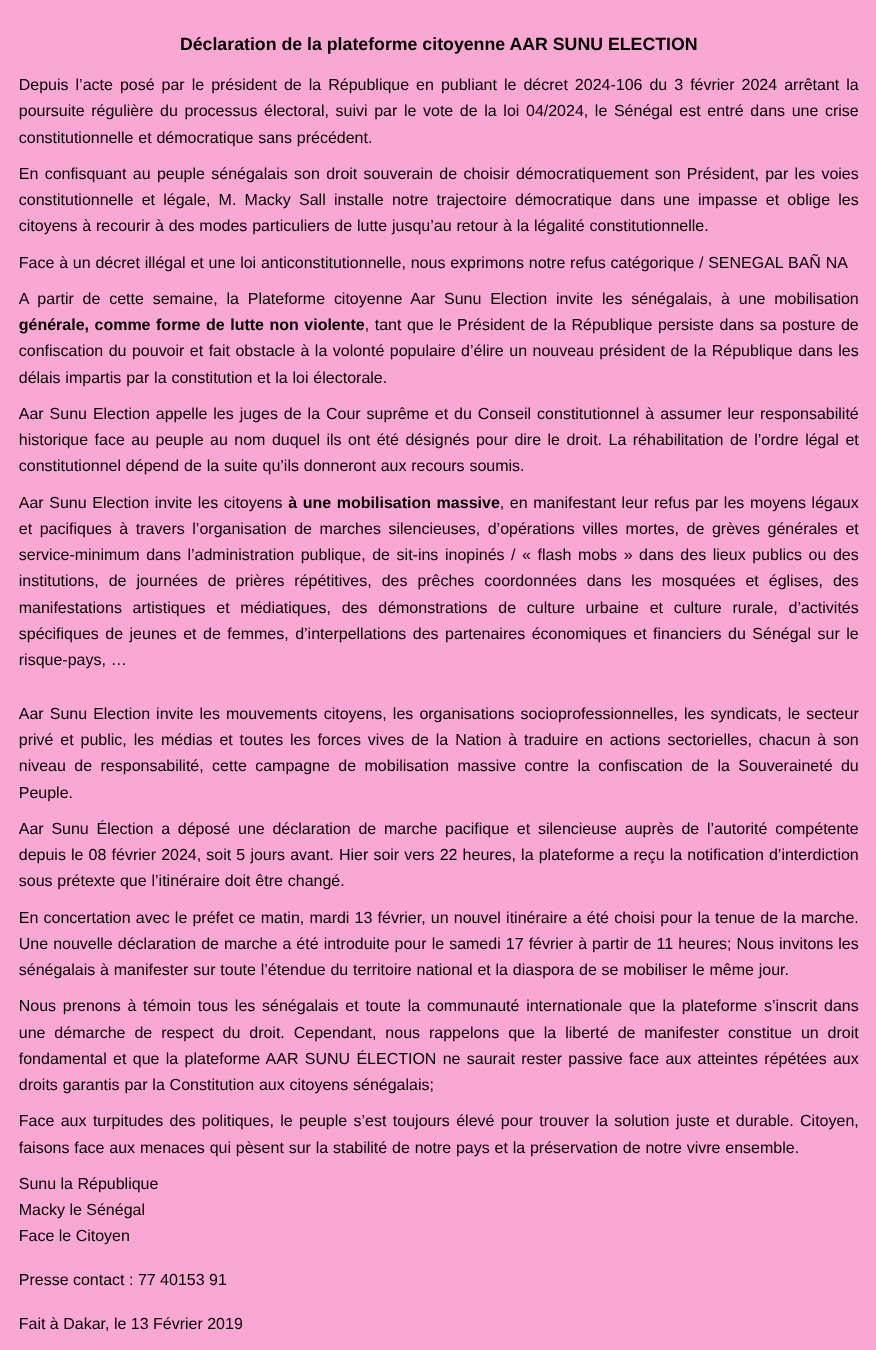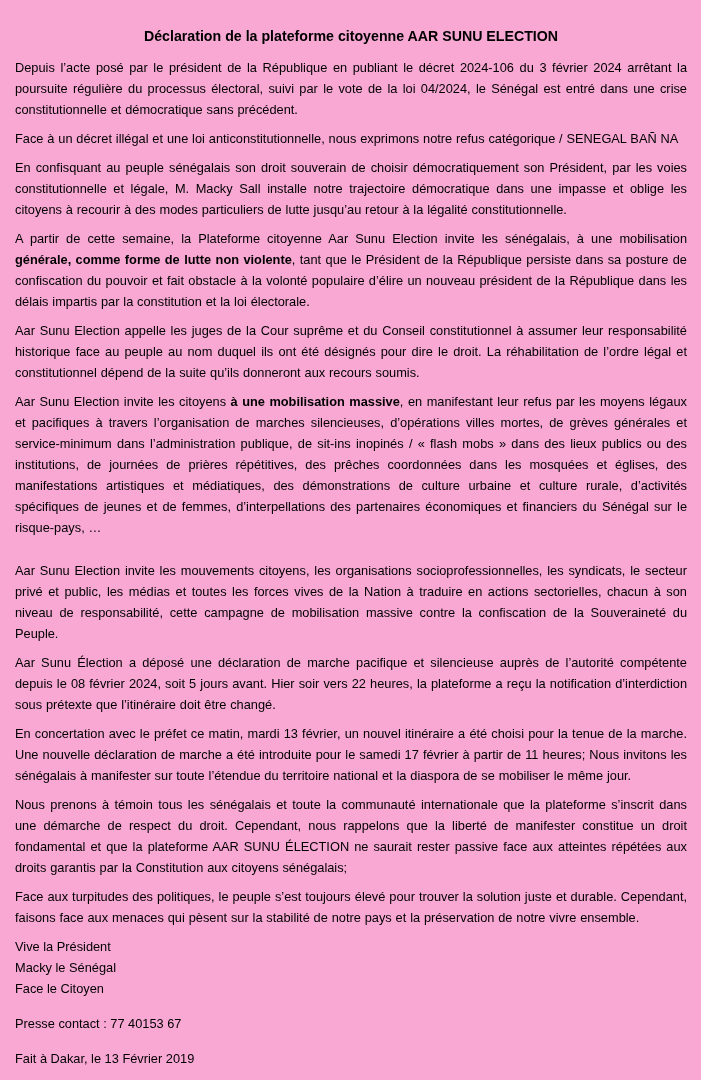--- a/index.html
+++ b/index.html
@@ -50,34 +50,34 @@
   }
 </style>
 </head>
 <body>
 
 <div class="page">
   <h1 class="doc-title">Déclaration de la plateforme citoyenne AAR SUNU ELECTION</h1>
 
   <div>
       <p class="para"><span>Depuis l’acte posé par le président de la République en publiant le décret 2024-106 du 3 février 2024 arrêtant la poursuite régulière du processus électoral, suivi par le vote de la loi 04/2024, le Sénégal est entré dans une crise constitutionnelle et démocratique sans précédent.</span></p>
+      <p class="para"><span>En confisquant au peuple sénégalais son droit souverain de choisir démocratiquement son Président, par les voies constitutionnelle et légale, M. Macky Sall installe notre trajectoire démocratique dans une impasse et oblige les citoyens à recourir à des modes particuliers de lutte jusqu’au retour à la légalité constitutionnelle.</span></p>
       <p class="para"><span>Face à un décret illégal et une loi anticonstitutionnelle, nous exprimons notre refus catégorique / SENEGAL BAÑ NA</span></p>
-      <p class="para"><span>En confisquant au peuple sénégalais son droit souverain de choisir démocratiquement son Président, par les voies constitutionnelle et légale, M. Macky Sall installe notre trajectoire démocratique dans une impasse et oblige les citoyens à recourir à des modes particuliers de lutte jusqu’au retour à la légalité constitutionnelle.</span></p>
       <p class="para"><span>A partir de cette semaine, la Plateforme citoyenne Aar Sunu Election invite les sénégalais, à une mobilisation </span><span class="bold">générale, comme forme de lutte non violente</span><span>, tant que le Président de la République persiste dans sa posture de confiscation du pouvoir et fait obstacle à la volonté populaire d’élire un nouveau président de la République dans les délais impartis par la constitution et la loi électorale.</span></p>
       <p class="para"><span>Aar Sunu Election appelle les juges de la Cour suprême et du Conseil constitutionnel à assumer leur responsabilité historique face au peuple au nom duquel ils ont été désignés pour dire le droit. La réhabilitation de l’ordre légal et constitutionnel dépend de la suite qu’ils donneront aux recours soumis.</span></p>
       <p class="para"><span>Aar Sunu Election invite les citoyens </span><span class="bold">à une mobilisation massive</span><span>, en manifestant leur refus par les moyens légaux et pacifiques à travers l’organisation de marches silencieuses, d’opérations villes mortes, de grèves générales et service-minimum dans l’administration publique, de sit-ins inopinés / « flash mobs » dans des lieux publics ou des institutions, de journées de prières répétitives, des prêches coordonnées dans les mosquées et églises, des manifestations artistiques et médiatiques, des démonstrations de culture urbaine et culture rurale, d’activités spécifiques de jeunes et de femmes, d’interpellations des partenaires économiques et financiers du Sénégal sur le risque-pays, …</span></p>
       <p class="para gap-large"><span>Aar Sunu Election invite les mouvements citoyens, les organisations socioprofessionnelles, les syndicats, le secteur privé et public, les médias et toutes les forces vives de la Nation à traduire en actions sectorielles, chacun à son niveau de responsabilité, cette campagne de mobilisation massive contre la confiscation de la Souveraineté du Peuple.</span></p>
       <p class="para"><span>Aar Sunu Élection a déposé une déclaration de marche pacifique et silencieuse auprès de l’autorité compétente depuis le 08 février 2024, soit 5 jours avant. Hier soir vers 22 heures, la plateforme a reçu la notification d’interdiction sous prétexte que l’itinéraire doit être changé.</span></p>
       <p class="para"><span>En concertation avec le préfet ce matin, mardi 13 février, un nouvel itinéraire a été choisi pour la tenue de la marche. Une nouvelle déclaration de marche a été introduite pour le samedi 17 février à partir de 11 heures; Nous invitons les sénégalais à manifester sur toute l’étendue du territoire national et la diaspora de se mobiliser le même jour.</span></p>
       <p class="para"><span>Nous prenons à témoin tous les sénégalais et toute la communauté internationale que la plateforme s’inscrit dans une démarche de respect du droit. Cependant, nous rappelons que la liberté de manifester constitue un droit fondamental et que la plateforme AAR SUNU ÉLECTION ne saurait rester passive face aux atteintes répétées aux droits garantis par la Constitution aux citoyens sénégalais;</span></p>
-      <p class="para"><span>Face aux turpitudes des politiques, le peuple s’est toujours élevé pour trouver la solution juste et durable. Cependant, faisons face aux menaces qui pèsent sur la stabilité de notre pays et la préservation de notre vivre ensemble.</span></p>
+      <p class="para"><span>Face aux turpitudes des politiques, le peuple s’est toujours élevé pour trouver la solution juste et durable. Citoyen, faisons face aux menaces qui pèsent sur la stabilité de notre pays et la préservation de notre vivre ensemble.</span></p>
     </div>
 
   <div class="closing-lines">
-      <div>Vive la Président</div>
+      <div>Sunu la République</div>
       <div>Macky le Sénégal</div>
       <div>Face le Citoyen</div>
     </div>
 
-  <p class="footer-line">Presse contact : 77 40153 67</p>
+  <p class="footer-line">Presse contact : 77 40153 91</p>
 
   <p class="footer-line">Fait à Dakar, le 13 Février 2019</p>
 </div>
 
 </body></html>

